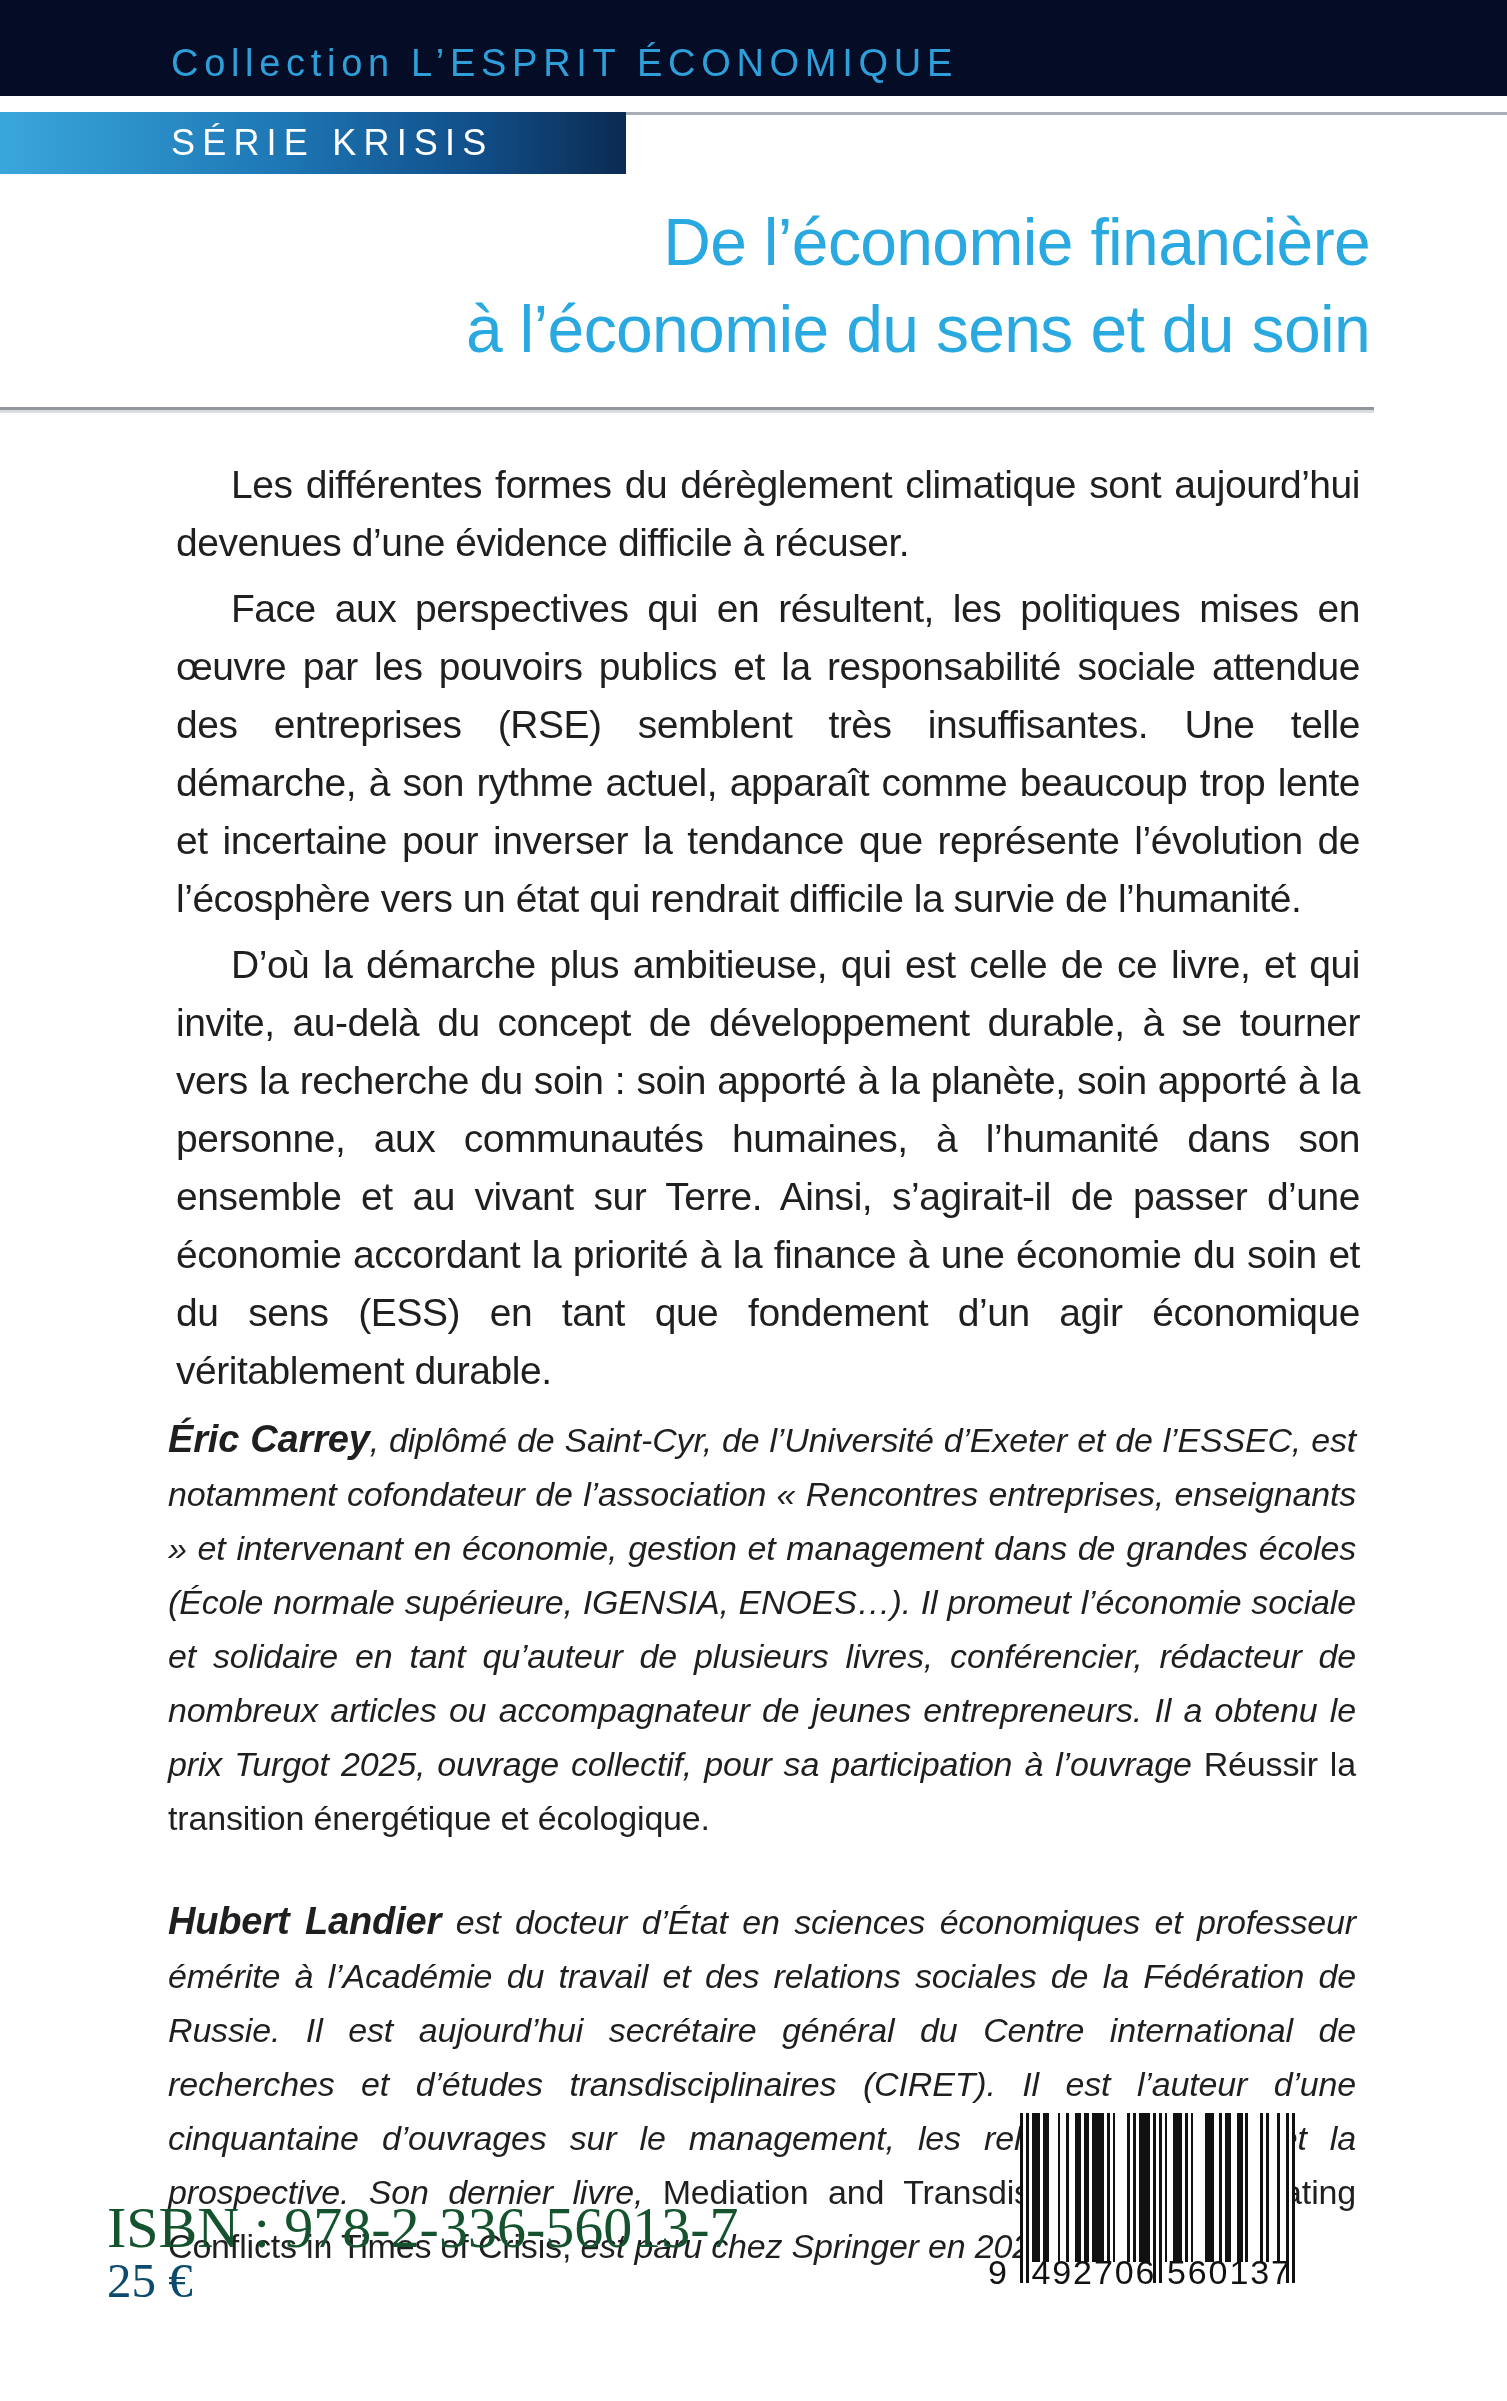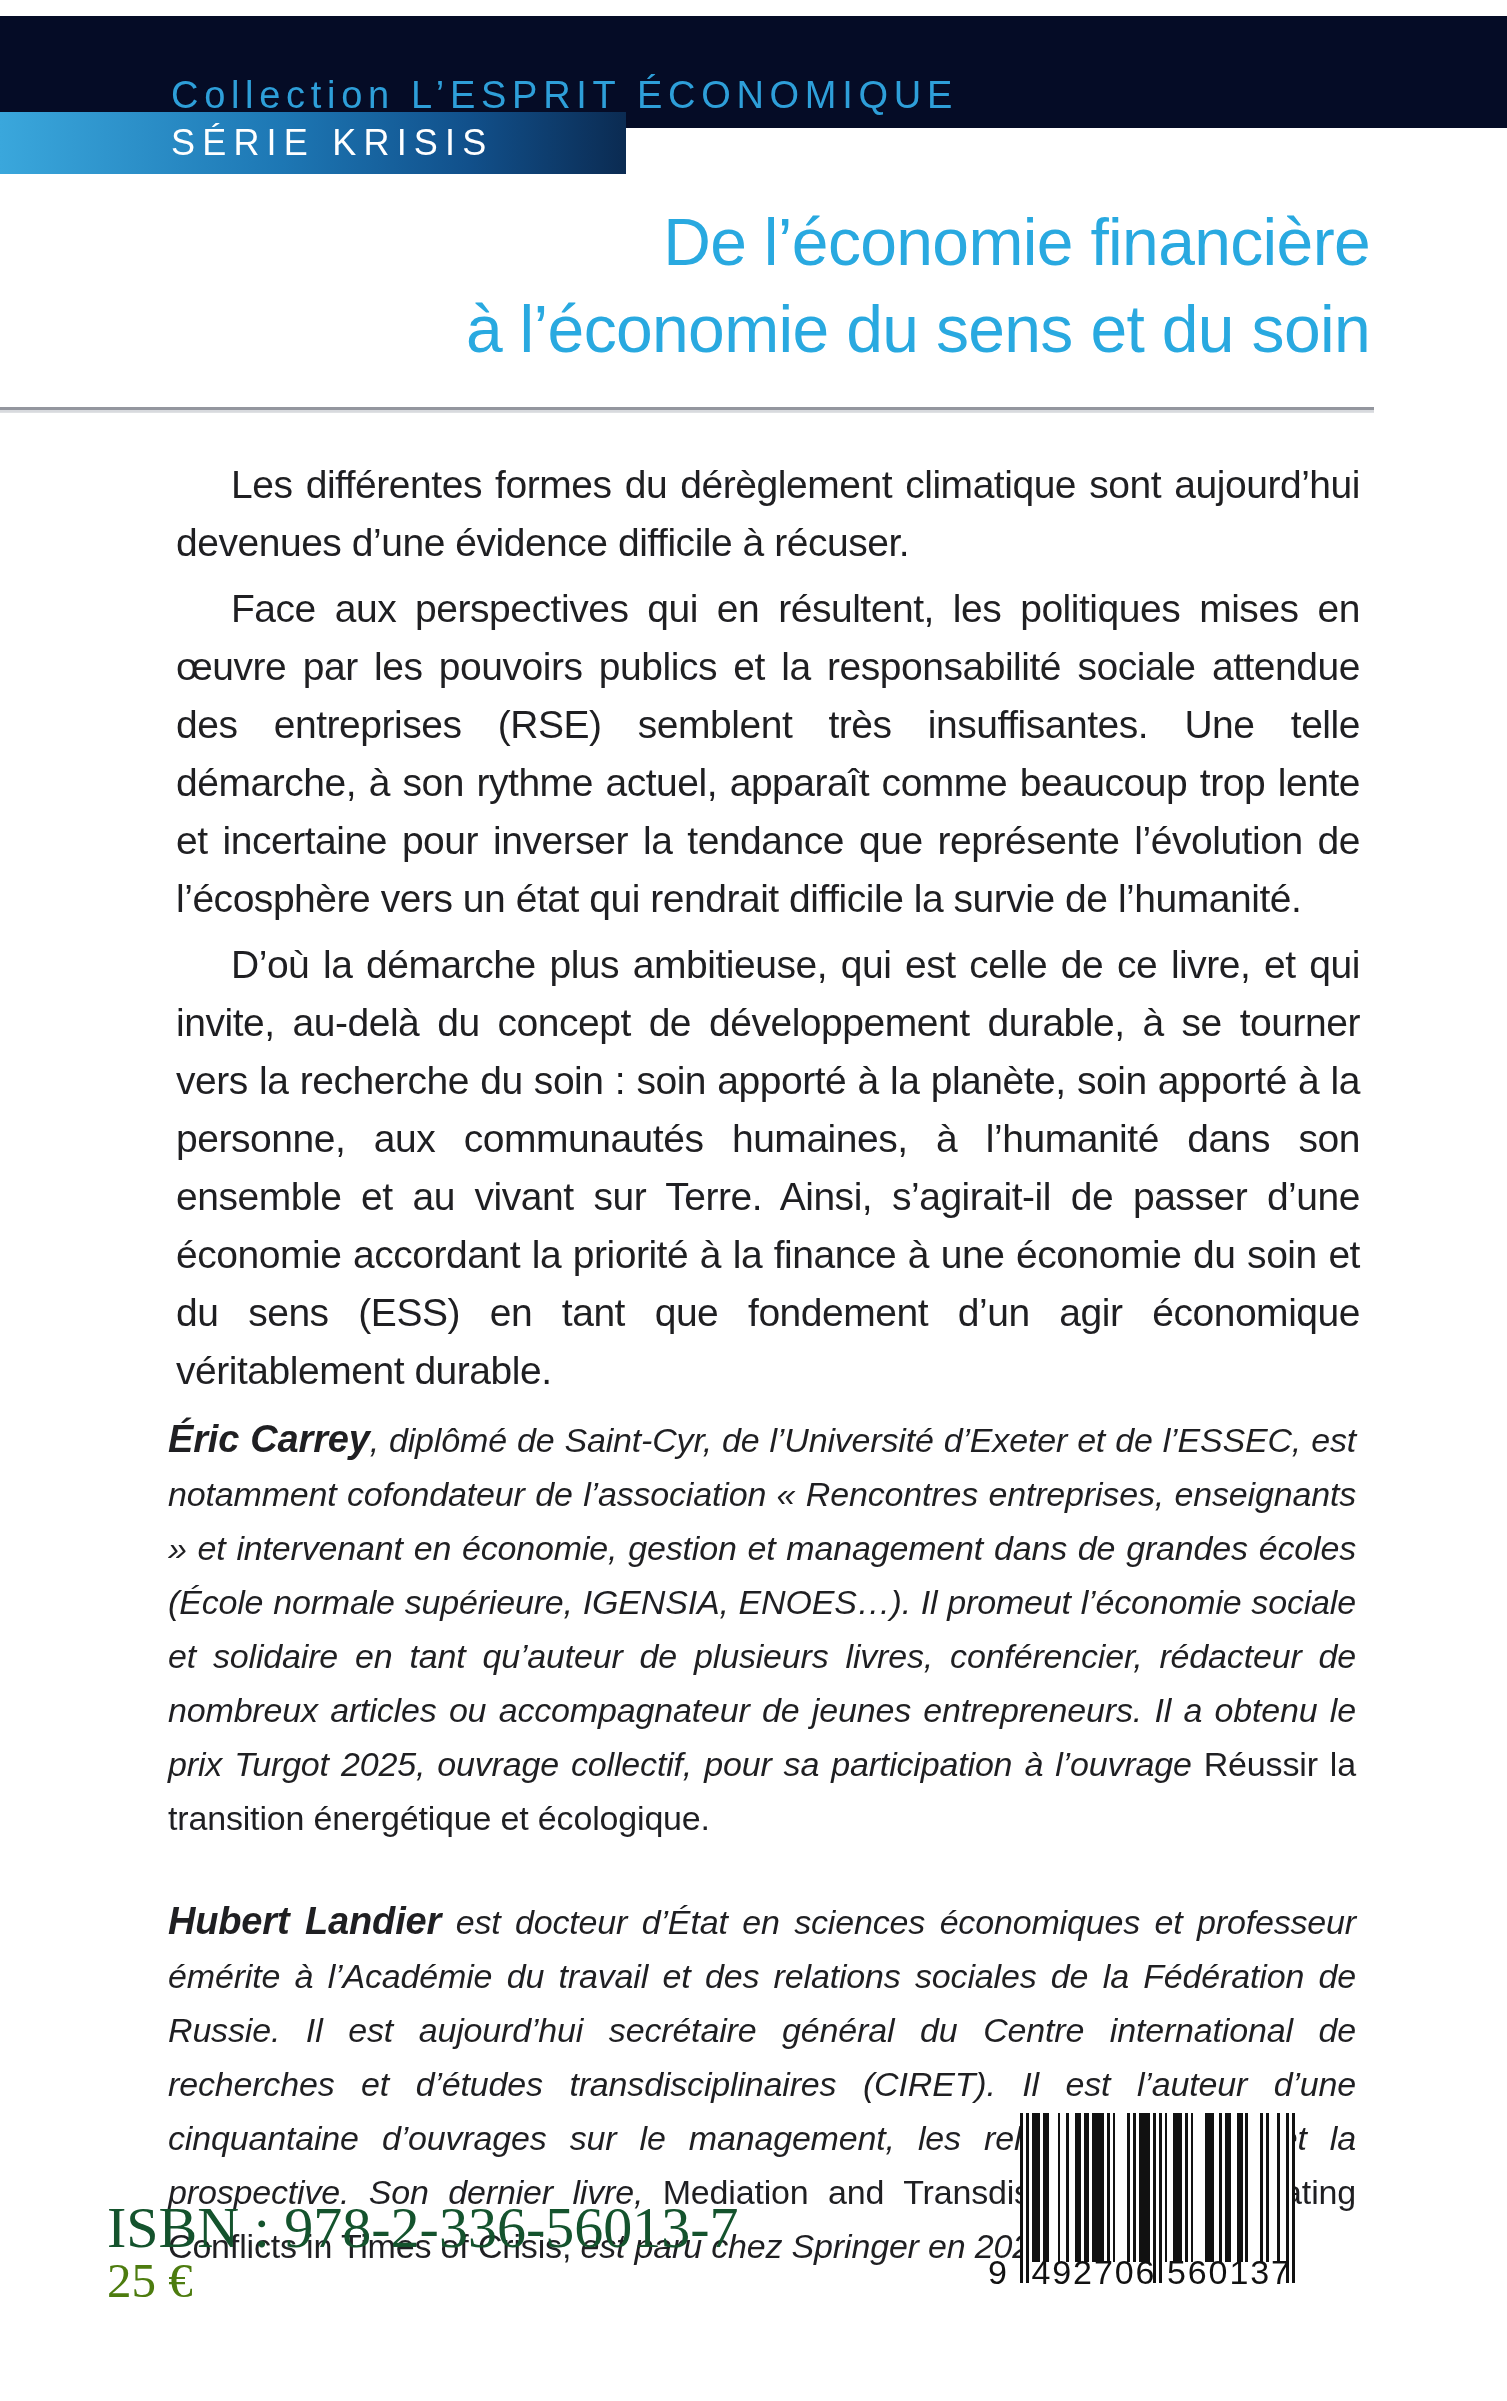--- a/index.html
+++ b/index.html
@@ -5,21 +5,21 @@
   html,body{margin:0;padding:0;background:#ffffff;}
   .cover{
     position:relative;
     width:1508px;height:2402px;
     background:#ffffff;
     overflow:hidden;
     font-family:"Liberation Sans", sans-serif;
   }
   
   .band-navy{
-    position:absolute;top:16px;left:0;width:1508px;height:112px;
+    position:absolute;top:0;left:0;width:1508px;height:96px;
     background:#050c26;z-index:2;
   }
   .collection-label{
     position:absolute;left:171px;bottom:11.4px;
     font-size:38px;letter-spacing:0.15em;
     color:#2e9fd9;white-space:nowrap;
   }
   .header-rule{
     position:absolute;top:112px;left:0;width:1508px;height:2.8px;
     background:#a9adb6;z-index:1;
@@ -67,21 +67,21 @@
   .seg-roman{font-style:normal;}
   
   .isbn-line{
     position:absolute;left:107px;top:2194px;
     font-family:"Liberation Serif", serif;
     font-size:58px;color:#14532d;white-space:nowrap;
   }
   .price-line{
     position:absolute;left:107px;top:2252px;
     font-family:"Liberation Serif", serif;
-    font-size:49px;color:#4d7c0f;white-space:nowrap;
+    font-size:49px;color:#0c4a6e;white-space:nowrap;
   }
   
   .barcode{
     position:absolute;left:1020px;top:2113px;width:274px;height:194px;
     background:#ffffff;
   }
   .barcode-bars{
     display:flex;align-items:flex-start;height:172px;
   }
   .bc-mod{width:2.9px;height:149px;background:transparent;}

